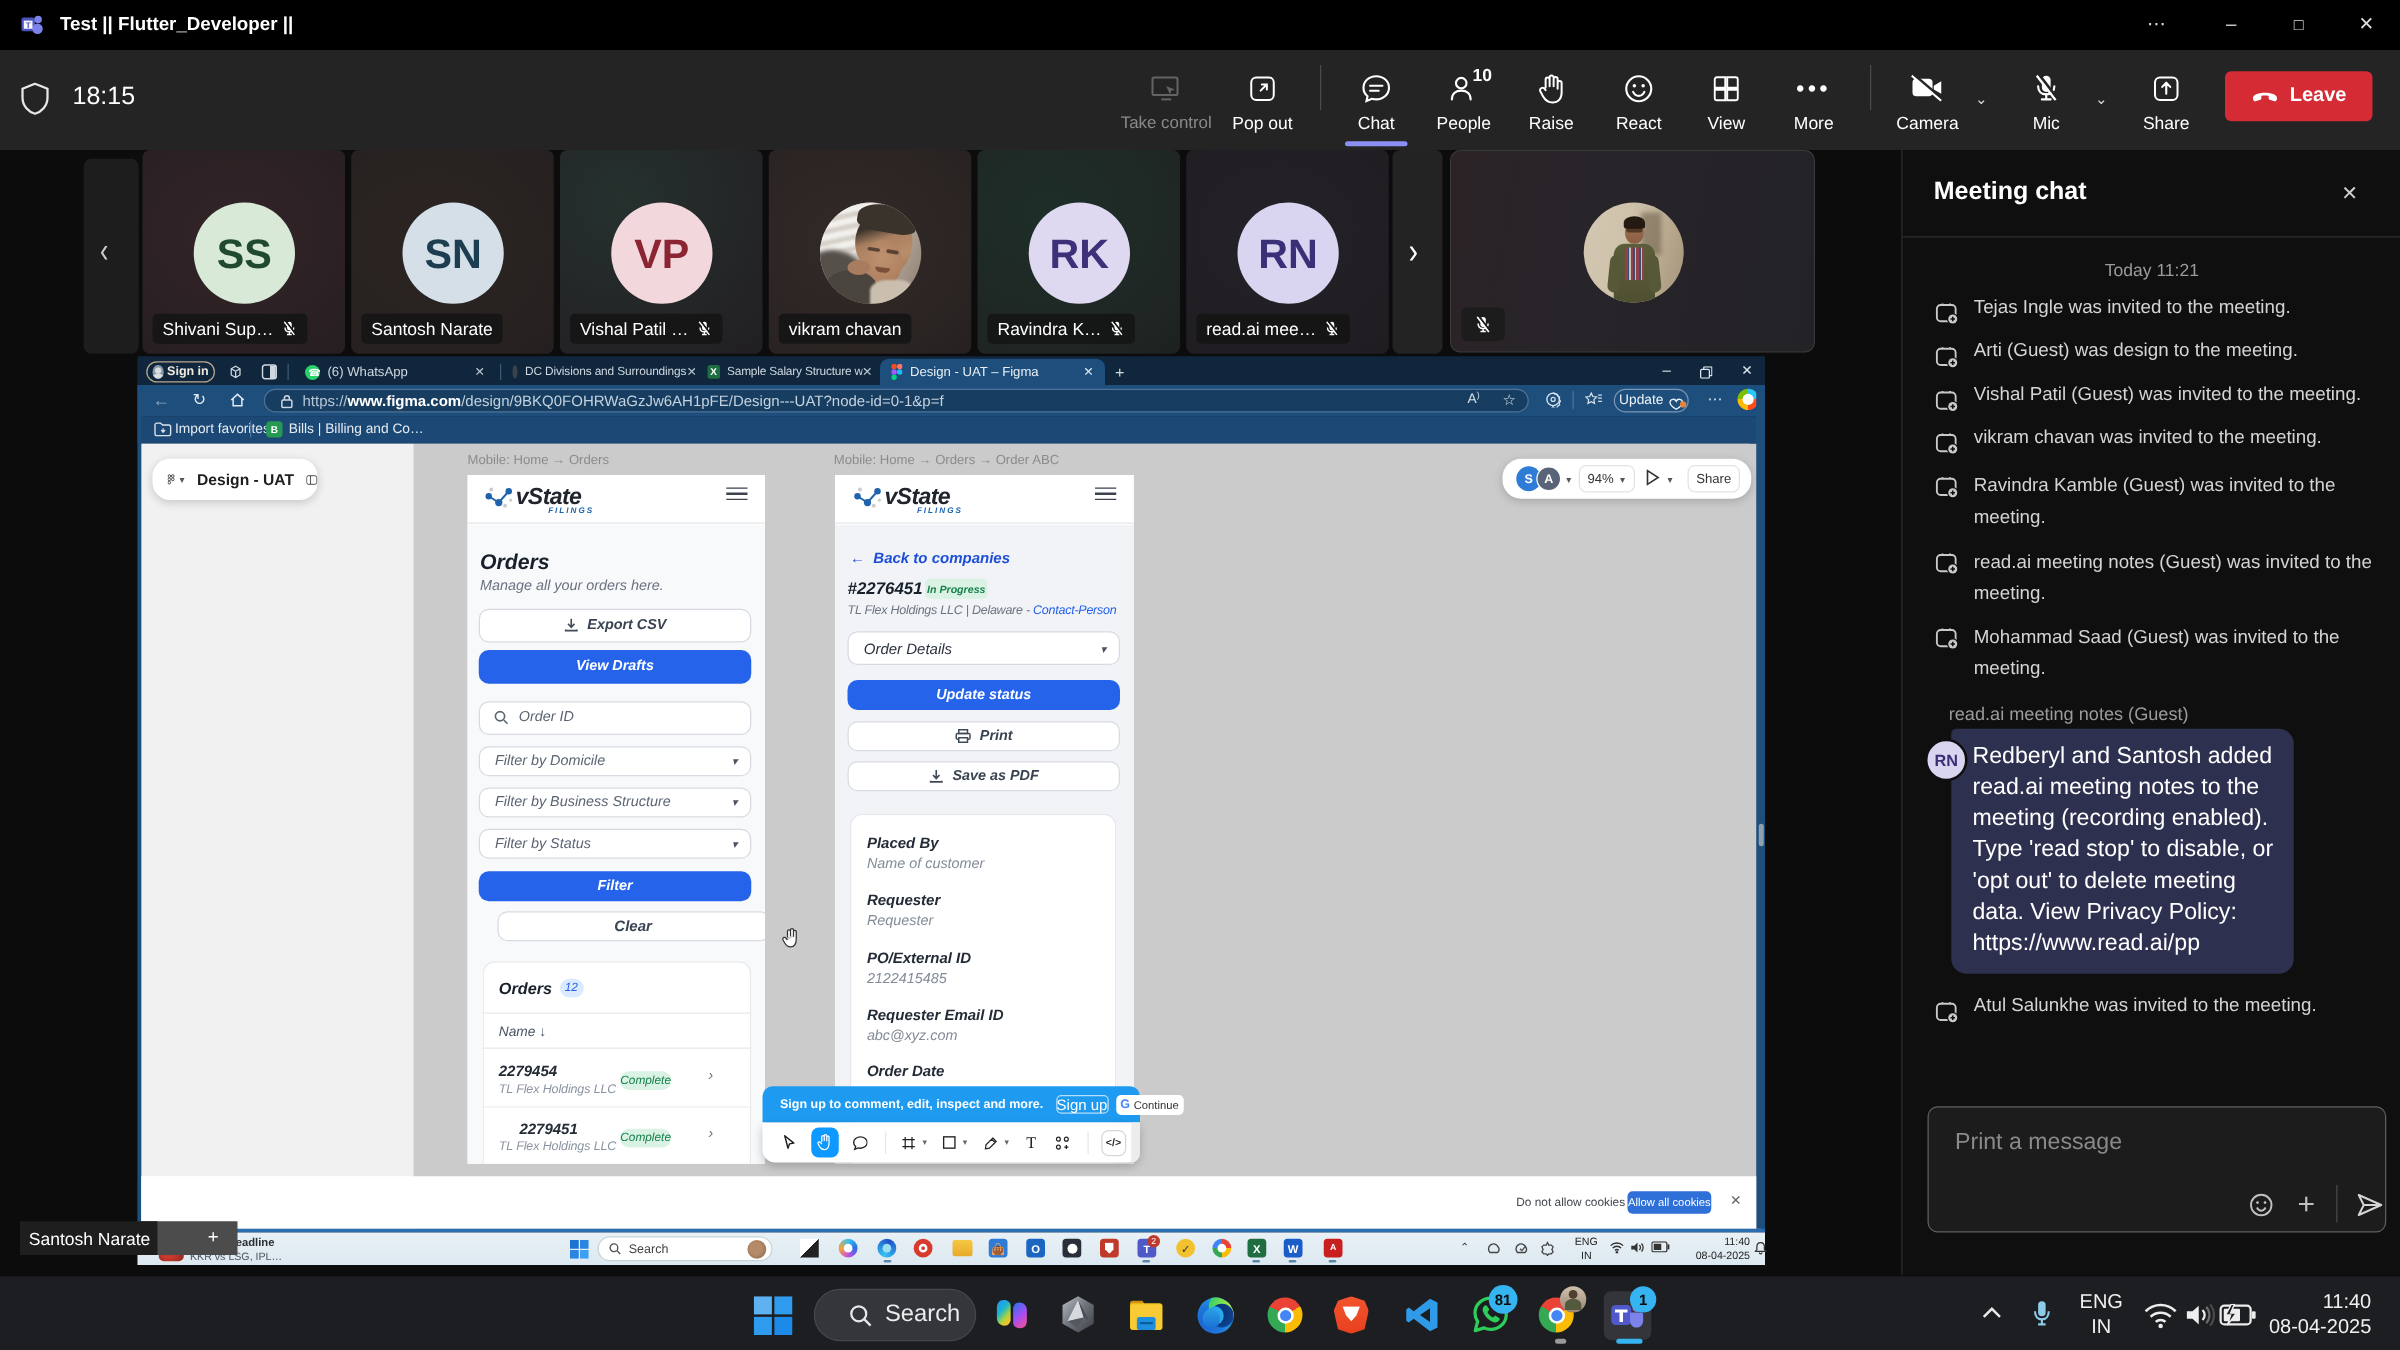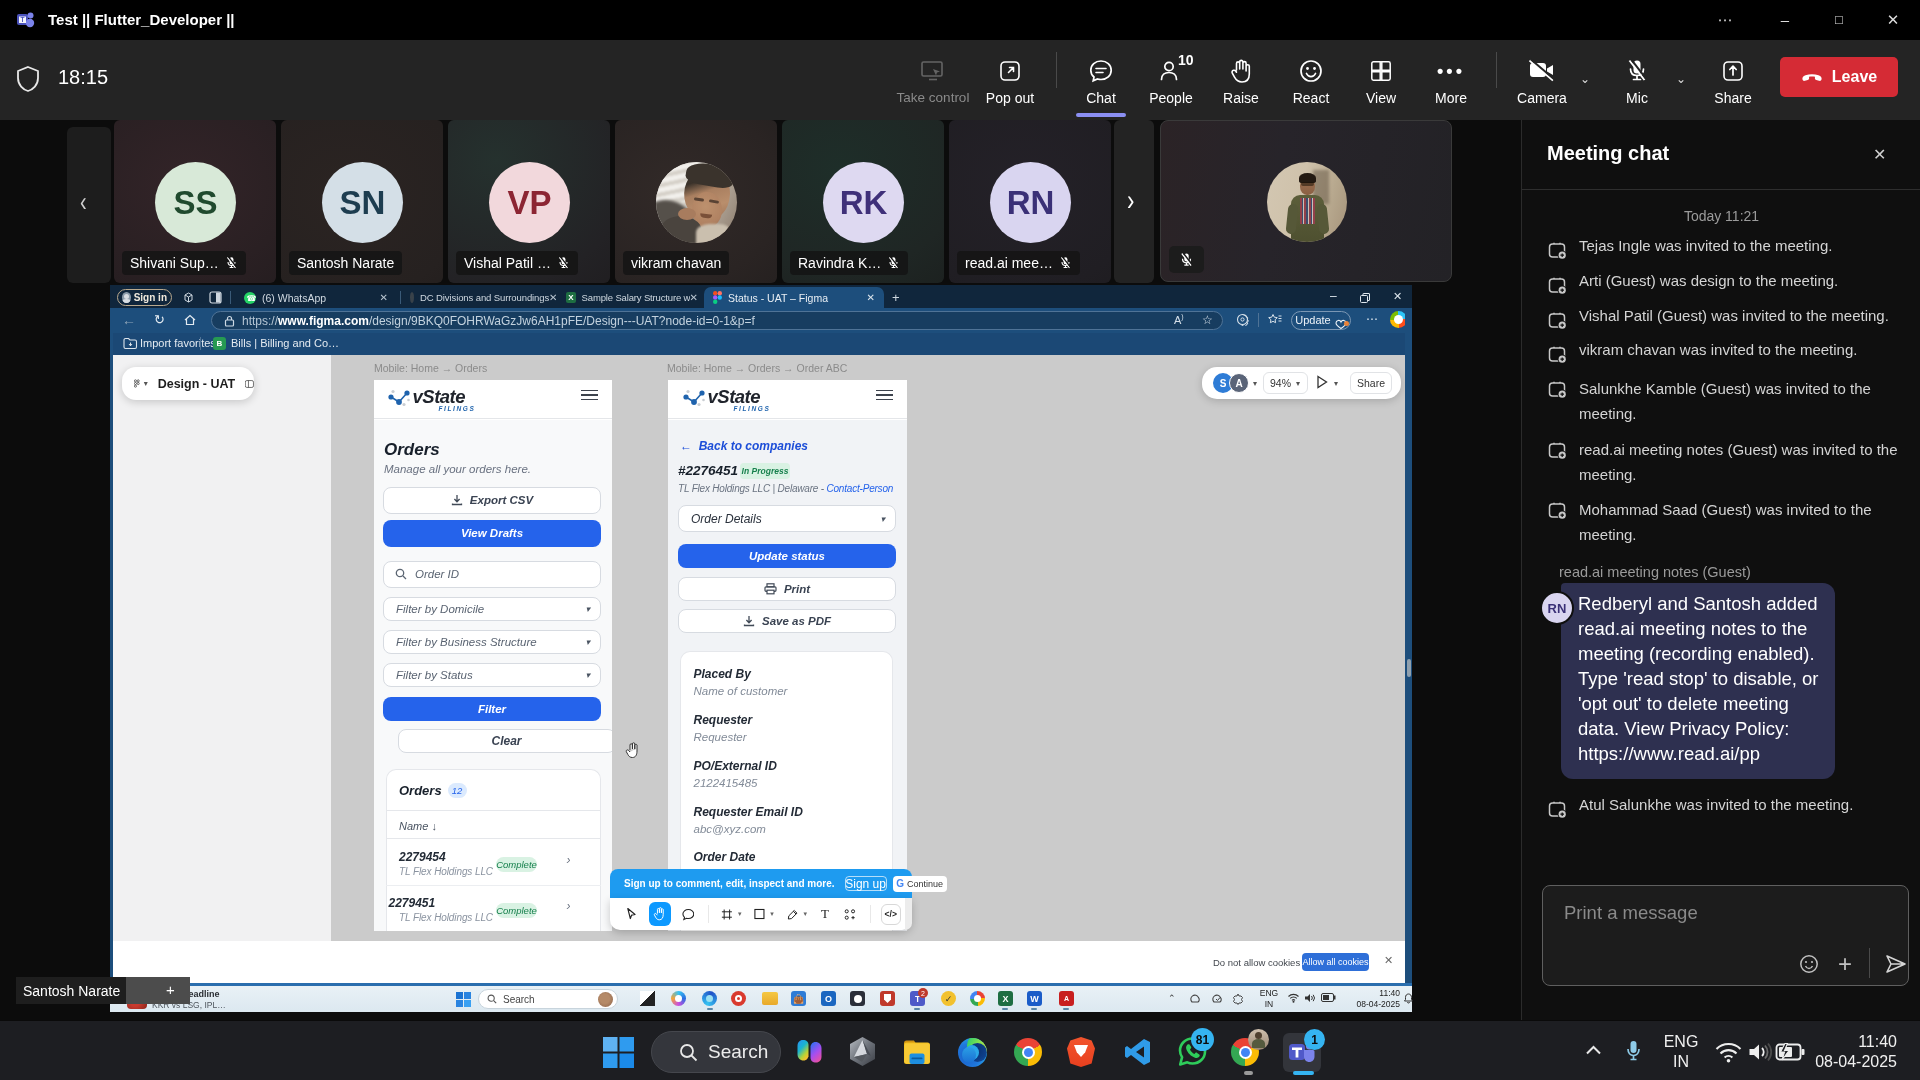--- a/index.html
+++ b/index.html
@@ -342,21 +342,21 @@
     </div>
 
     <div class="abs tab" style="left:594px;width:180px;background:#1d4e7c;border-radius:7px 7px 0 0;color:#e8eef4">
       <svg style="margin:0 6px 0 9px" width="9" height="13" viewBox="0 0 9 13">
             <circle cx="2.2" cy="2.2" r="2.2" fill="#f24e1e"></circle>
             <circle cx="6.8" cy="2.2" r="2.2" fill="#ff7262"></circle>
             <circle cx="2.2" cy="6.5" r="2.2" fill="#a259ff"></circle>
             <circle cx="6.8" cy="6.5" r="2.2" fill="#1abcfe"></circle>
             <circle cx="2.2" cy="10.8" r="2.2" fill="#0acf83"></circle>
           </svg>
-      <span>Status - UAT – Figma</span>
+      <span>Design - UAT – Figma</span>
       <span style="margin-left:auto;margin-right:9px;color:#dfe7ee;font-size:10px">✕</span>
     </div>
     <span class="abs" style="left:782px;top:3px;color:#cfd8e0;font-size:13px">+</span>
     <span class="abs" style="left:1220px;top:2px;color:#dfe7ee;font-size:12px">–</span>
     <svg class="abs" style="left:1250px;top:6px" width="10" height="10" viewBox="0 0 10 10">
           <rect x="0.5" y="2.5" width="7" height="7" rx="1" fill="none" stroke="#dfe7ee" stroke-width="1"></rect>
           <path d="M3 2.5 V1 a0.5 0.5 0 0 1 .5-.5 H9 a0.5 0.5 0 0 1 .5 .5 V7 a0.5 0.5 0 0 1 -.5 .5 H7.5" fill="none" stroke="#dfe7ee" stroke-width="1"></path>
         </svg>
     <span class="abs" style="left:1283px;top:3px;color:#dfe7ee;font-size:11px">✕</span>
   </div>
@@ -481,21 +481,21 @@
       <div class="abs" style="left:25.5px;top:403px;font-size:13px;font-weight:bold;color:#18202b">Orders</div>
       <div class="abs" style="left:74px;top:403px;width:19px;height:15px;background:#dbeafe;border-radius:8px;color:#2563eb;font-size:9.5px;display:flex;align-items:center;justify-content:center">12</div>
       <div class="abs" style="left:12.5px;top:430px;width:214.5px;height:1px;background:#e5e7eb"></div>
       <div class="abs" style="left:25.5px;top:440px;font-size:11px;color:#4a5462">Name ↓</div>
       <div class="abs" style="left:12.5px;top:458px;width:214.5px;height:1px;background:#e5e7eb"></div>
       <div class="abs" style="left:25.5px;top:470px;font-size:12px;font-weight:bold;color:#232b36">2279454</div>
       <div class="abs" style="left:25.5px;top:486px;font-size:10px;color:#8a93a0;letter-spacing:-.1px">TL Flex Holdings LLC</div>
       <div class="abs" style="left:122.5px;top:477px;width:41px;height:15px;background:#d9f2e3;border-radius:8px;color:#17804d;font-size:9.5px;display:flex;align-items:center;justify-content:center">Complete</div>
       <div class="abs" style="left:193px;top:473px;color:#6a7380;font-size:12px">›</div>
       <div class="abs" style="left:12.5px;top:505px;width:214.5px;height:1px;background:#eceef1"></div>
-      <div class="abs" style="left:15px;top:516px;font-size:12px;font-weight:bold;color:#232b36">2279451</div>
+      <div class="abs" style="left:42px;top:516px;font-size:12px;font-weight:bold;color:#232b36">2279451</div>
       <div class="abs" style="left:25.5px;top:532px;font-size:10px;color:#8a93a0;letter-spacing:-.1px">TL Flex Holdings LLC</div>
       <div class="abs" style="left:122.5px;top:523px;width:41px;height:15px;background:#d9f2e3;border-radius:8px;color:#17804d;font-size:9.5px;display:flex;align-items:center;justify-content:center">Complete</div>
       <div class="abs" style="left:193px;top:519px;color:#6a7380;font-size:12px">›</div>
     </div>
 
     <div class="abs mock" style="left:554.5px;top:24.5px;width:239px;height:551px;overflow:hidden">
       <div class="abs" style="left:0;top:0;width:239px;height:39px;background:#fff;border-bottom:1px solid #e4e6e9"></div>
       <svg class="abs" style="left:14px;top:8px" width="24" height="22" viewBox="0 0 24 22">
             <g>
               <circle cx="4" cy="9" r="2.6" fill="#1f63ad"></circle>
@@ -753,21 +753,21 @@
         <path d="M14.2 12.4 v3.6 M12.4 14.2 h3.6" stroke="#0f0f0f" stroke-width="1.2"></path>
       </svg>
   <div class="evrow" style="left:57px;top:221px">vikram chavan was invited to the meeting.</div>
   <svg class="evic" style="top:260px" viewBox="0 0 20 20">
         <rect x="1.5" y="3" width="15" height="13" rx="3" fill="none" stroke="#c8c8c8" stroke-width="1.5"></rect>
         <path d="M6 3 V1.8 M12 3 V1.8" stroke="#c8c8c8" stroke-width="1.5"></path>
         <circle cx="14.2" cy="14.2" r="4.6" fill="#0f0f0f"></circle>
         <circle cx="14.2" cy="14.2" r="3.6" fill="#c8c8c8"></circle>
         <path d="M14.2 12.4 v3.6 M12.4 14.2 h3.6" stroke="#0f0f0f" stroke-width="1.2"></path>
       </svg>
-  <div class="evrow" style="left:57px;top:256px;width:336px;line-height:25px">Salunkhe Kamble (Guest) was invited to the meeting.</div>
+  <div class="evrow" style="left:57px;top:256px;width:336px;line-height:25px">Ravindra Kamble (Guest) was invited to the meeting.</div>
   <svg class="evic" style="top:321px" viewBox="0 0 20 20">
         <rect x="1.5" y="3" width="15" height="13" rx="3" fill="none" stroke="#c8c8c8" stroke-width="1.5"></rect>
         <path d="M6 3 V1.8 M12 3 V1.8" stroke="#c8c8c8" stroke-width="1.5"></path>
         <circle cx="14.2" cy="14.2" r="4.6" fill="#0f0f0f"></circle>
         <circle cx="14.2" cy="14.2" r="3.6" fill="#c8c8c8"></circle>
         <path d="M14.2 12.4 v3.6 M12.4 14.2 h3.6" stroke="#0f0f0f" stroke-width="1.2"></path>
       </svg>
   <div class="evrow" style="left:57px;top:317px;width:336px;line-height:25px">read.ai meeting notes (Guest) was invited to the meeting.</div>
   <svg class="evic" style="top:381px" viewBox="0 0 20 20">
         <rect x="1.5" y="3" width="15" height="13" rx="3" fill="none" stroke="#c8c8c8" stroke-width="1.5"></rect>

